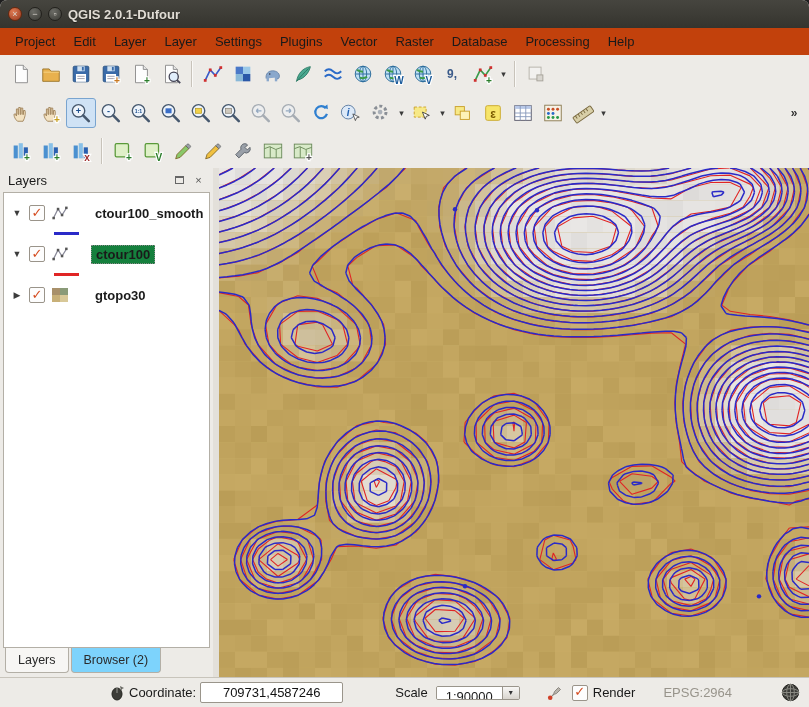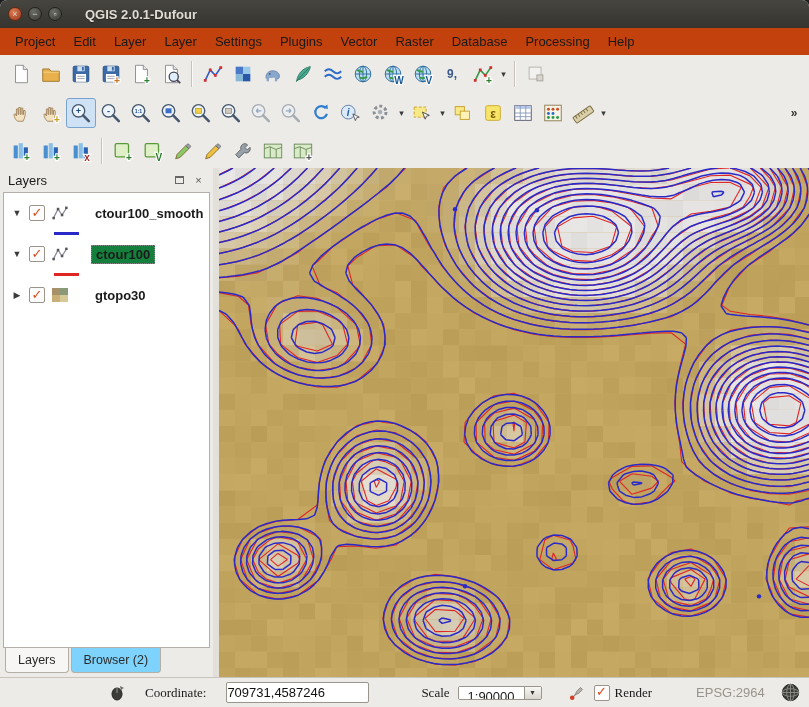--- a/index.html
+++ b/index.html
@@ -1,21 +1,21 @@
 <!DOCTYPE html>
 <html><head>
 <meta charset="utf-8">
 <style>
 *{box-sizing:border-box;margin:0;padding:0;}
 html,body{width:809px;height:707px;overflow:hidden;font-family:"Liberation Sans","DejaVu Sans",sans-serif;background:#1e1e1e;}
 .window{width:809px;height:707px;display:flex;flex-direction:column;background:#EDEBE7;border-radius:7px 7px 0 0;overflow:hidden;}
 .titlebar{height:28px;flex:0 0 28px;background:linear-gradient(#46453f,#35342e);display:flex;align-items:center;padding:0 8px;}
 .winbtn{width:14px;height:14px;border-radius:50%;background:radial-gradient(circle at 35% 30%,#6c6c66,#3a3a35);border:1px solid #22211d;display:flex;align-items:center;justify-content:center;font-size:9px;color:#d9d5cd;line-height:1;margin-right:6px;}
 .winbtn.close{background:radial-gradient(circle at 35% 30%,#df7a52,#973a1f);border-color:#67280f;}
-.title-text{color:#e0dcd4;font-weight:bold;font-size:13px;margin-left:17px;text-shadow:0 1px 1px rgba(0,0,0,.4);}
+.title-text{color:#e0dcd4;font-weight:bold;font-size:13px;margin-left:0;text-shadow:0 1px 1px rgba(0,0,0,.4);}
 .menubar{height:27px;flex:0 0 27px;display:flex;align-items:center;padding:0 6px;background:#c2410c;}
 .menu-item{padding:4px 9px;font-size:13px;color:#1a1a1a;border-radius:3px;cursor:default;}
 .toolbar{display:flex;align-items:center;padding:2px 6px;background:#EDEBE7;}
 #toolbar1{height:38px;flex:0 0 38px;}
 #toolbar2{height:40px;flex:0 0 40px;}
 #toolbar3{height:35px;flex:0 0 35px;}
 .tbtn{width:30px;height:30px;display:inline-flex;align-items:center;justify-content:center;border-radius:3px;border:1px solid transparent;flex:0 0 auto;}
 .tbtn.active{background:#cfe2f5;border-color:#79a4cf;}
 .tbtn.disabled{opacity:.42;}
 .tbtn.overflow{margin-left:auto;width:18px;}
@@ -39,22 +39,22 @@
 .swatch-row{height:17px;display:flex;align-items:center;padding-left:50px;}
 .swatch{width:25px;height:3px;display:block;}
 .dock-tabs{height:29px;flex:0 0 29px;display:flex;align-items:flex-start;padding:0 5px;gap:2px;}
 .dock-tab{padding:5px 12px;font-size:12.5px;color:#2a2a2a;background:#7dd3fc;border:1px solid #b3afa6;border-top:none;border-radius:0 0 4px 4px;}
 .dock-tab.active{background:#f7f6f4;}
 .splitter{width:6px;flex:0 0 6px;background:#e3e0da;}
 .map{flex:1;position:relative;background:#c9b06a;overflow:hidden;}
 .map svg{position:absolute;left:0;top:0;width:100%;height:100%;}
 .statusbar{height:30px;flex:0 0 30px;display:flex;align-items:center;background:#EDEBE7;border-top:1px solid #c8c4bb;padding:0 9px;font-size:13px;color:#1a1a1a;}
 .sb-icon{display:flex;margin-left:100px;}
-.sb-label{margin:0 20px;font-family:Liberation Serif, serif;}
-.coord-input{width:143px;height:21px;border:1px solid #9a958b;border-radius:2px;background:#fff;font-size:13px;font-family:inherit;color:#111;}
+.sb-label{margin:0 4px;}
+.coord-input{width:143px;height:21px;border:1px solid #9a958b;border-radius:2px;background:#fff;text-align:center;font-size:13px;font-family:inherit;color:#111;}
 .scale-label{margin-left:52px;margin-right:8px;}
 .scale-combo{display:flex;height:14px;border:1px solid #9a958b;border-radius:2px;overflow:hidden;}
 .scale-value{background:#fff;padding:2px 9px;font-size:13px;min-width:56px;}
 .scale-arrow{width:17px;background:linear-gradient(#f8f7f5,#d9d5ce);border-left:1px solid #9a958b;display:flex;align-items:center;justify-content:center;font-size:8px;color:#333;}
 .stop-icon{display:flex;margin-left:26px;}
 .render-cb{margin-left:8px;}
 .render-label{margin-left:5px;text-align:center;}
 .epsg{color:#98948b;margin-left:24px;}
 .crs-btn{margin-left:auto;display:flex;}
 </style>

